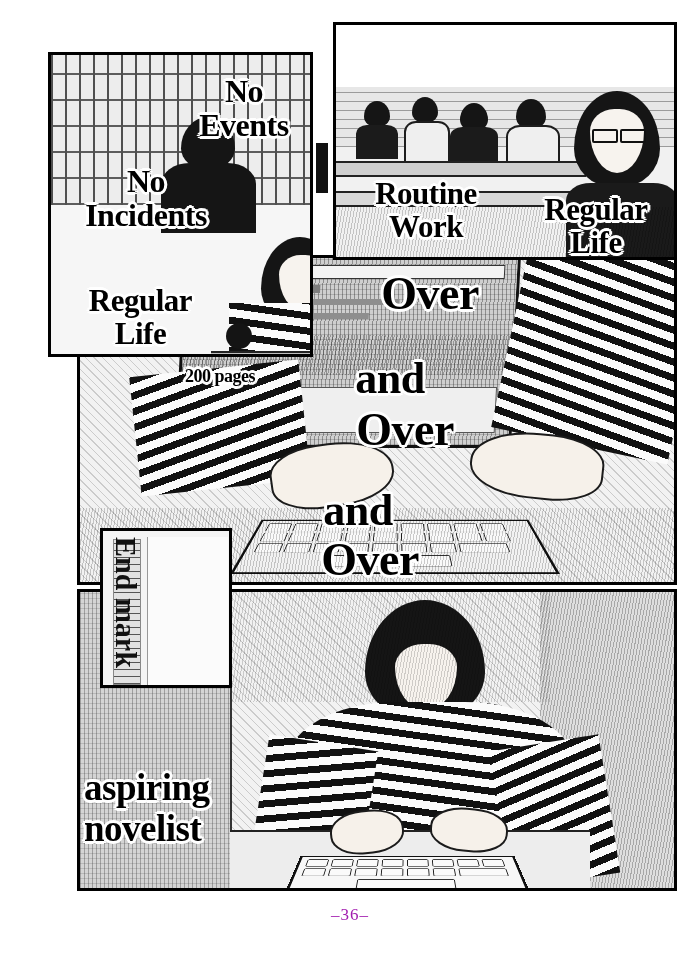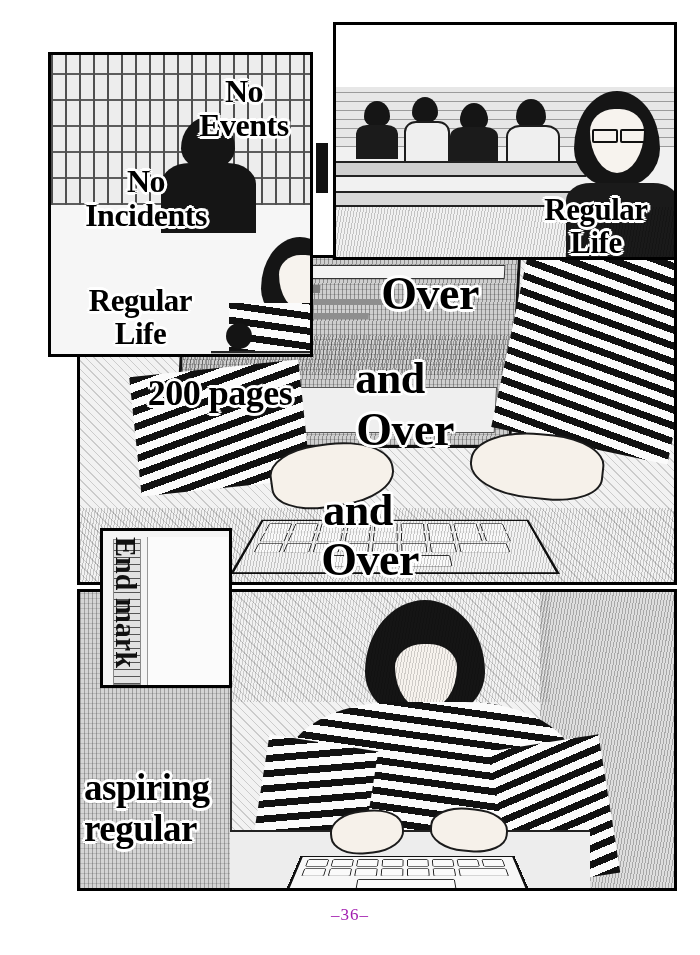--- a/index.html
+++ b/index.html
@@ -179,21 +179,21 @@
       <div class="key" style="left:92px;top:84px;width:130px;height:20px;"></div>
     </div>
 
     <div class="ink-stripes" style="left:430px;top:-10px;width:180px;height:200px;transform:rotate(12deg);"></div>
     <div class="ink-stripes-r" style="left:55px;top:110px;width:170px;height:120px;transform:rotate(-6deg);"></div>
     <div style="position:absolute;left:190px;top:185px;width:120px;height:60px;background:#f6f1ea;border:2px solid #1b1b1b;border-radius:40% 50% 45% 40%;transform:rotate(-8deg);"></div>
     <div style="position:absolute;left:390px;top:175px;width:130px;height:62px;background:#f6f1ea;border:2px solid #1b1b1b;border-radius:50% 40% 40% 45%;transform:rotate(6deg);"></div>
 
     <div class="scratch" style="left:0;top:250px;right:0;height:80px;opacity:.35;"></div>
 
-    <div class="txt" style="left:45px;top:118px;width:190px;font-size:36px;">200 pages</div>
+    <div class="txt" style="left:45px;top:110px;width:190px;font-size:18px;">200 pages</div>
   </div>
 
   <div class="panel" id="p4">
     <div class="tone-light"></div>
 
     <div style="position:absolute;left:0;top:0;width:150px;height:302px;background:#e4e4e4;border-right:2px solid #333;">
       <div class="tone-mid" style="opacity:.75"></div>
     </div>
     <div style="position:absolute;left:460px;top:0;width:140px;height:302px;background:#dedede;">
       <div class="scratch" style="inset:0;opacity:.45;"></div>
@@ -224,21 +224,21 @@
       <div class="key" style="left:150px;top:28px;width:22px;height:14px;"></div>
       <div class="key" style="left:178px;top:28px;width:50px;height:14px;"></div>
       <div class="key" style="left:70px;top:50px;width:100px;height:16px;"></div>
     </div>
     <div style="position:absolute;left:250px;top:218px;width:70px;height:40px;background:#f6f1ea;border:2px solid #1b1b1b;border-radius:45%;transform:rotate(-6deg);"></div>
     <div style="position:absolute;left:350px;top:216px;width:74px;height:40px;background:#f6f1ea;border:2px solid #1b1b1b;border-radius:45%;transform:rotate(5deg);"></div>
 
     <div class="scratch" style="left:150px;top:0;width:320px;height:110px;opacity:.3;"></div>
 
     <div class="txt" style="left:4px;top:176px;width:290px;font-size:37px;line-height:1.1;text-align:left;">aspiring
-regular</div>
+novelist</div>
   </div>
 
   <div class="panel" id="p5">
     <div style="position:absolute;inset:0;background:#f4f4f4;"></div>
     <div style="position:absolute;left:10px;top:8px;width:26px;height:144px;background:#e2e2e2;border:1px solid #888;">
       <div style="position:absolute;inset:0;background-image:repeating-linear-gradient(0deg,#555 0 1px,rgba(0,0,0,0) 1px 7px);"></div>
     </div>
     <div style="position:absolute;left:44px;top:6px;width:80px;height:148px;background:#fbfbfb;border-left:1px solid #999;"></div>
     <div style="position:absolute;left:40px;top:6px;width:148px;height:40px;transform:rotate(90deg);transform-origin:0 0;font-family:'Liberation Serif',serif;font-weight:700;font-size:30px;color:#111;white-space:pre;">End mark</div>
   </div>
@@ -288,20 +288,22 @@
       <div style="position:absolute;left:0;top:104px;width:250px;height:12px;background:#d8d8d8;border-top:2px solid #222;border-bottom:2px solid #222;"></div>
 
       <div class="head" style="left:238px;top:4px;width:86px;height:96px;"></div>
       <div class="face" style="left:254px;top:22px;width:54px;height:64px;"></div>
       <div style="position:absolute;left:256px;top:42px;width:22px;height:10px;border:2px solid #111;border-radius:2px;"></div>
       <div style="position:absolute;left:284px;top:42px;width:22px;height:10px;border:2px solid #111;border-radius:2px;"></div>
       <div style="position:absolute;left:230px;top:96px;width:112px;height:80px;background:#1a1a1a;border-radius:22% 22% 0 0;"></div>
       <div class="scratch" style="left:0;top:120px;right:0;height:56px;opacity:.35;"></div>
     </div>
 
+    <div class="txt" style="left:10px;top:152px;width:160px;font-size:31px;line-height:1.08;">Routine
+Work</div>
     <div class="txt" style="left:178px;top:168px;width:164px;font-size:31px;line-height:1.08;">Regular
 Life</div>
   </div>
 
   <div class="txt" style="left:330px;top:272px;width:200px;font-size:46px;">Over</div>
   <div class="txt" style="left:300px;top:358px;width:180px;font-size:44px;">and</div>
   <div class="txt" style="left:305px;top:408px;width:200px;font-size:46px;">Over</div>
   <div class="txt" style="left:268px;top:490px;width:180px;font-size:44px;">and</div>
   <div class="txt" style="left:270px;top:538px;width:200px;font-size:46px;">Over</div>
 

